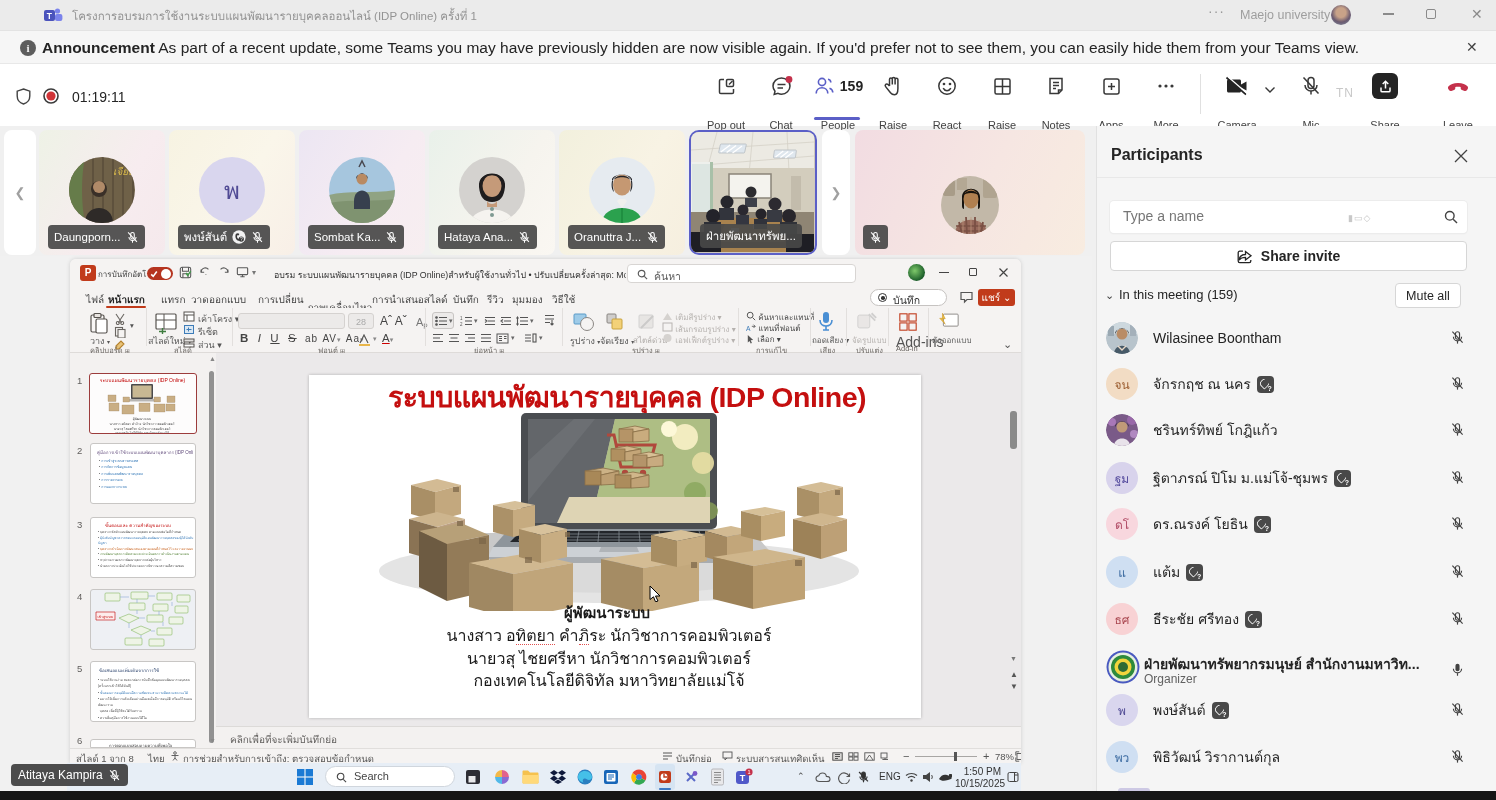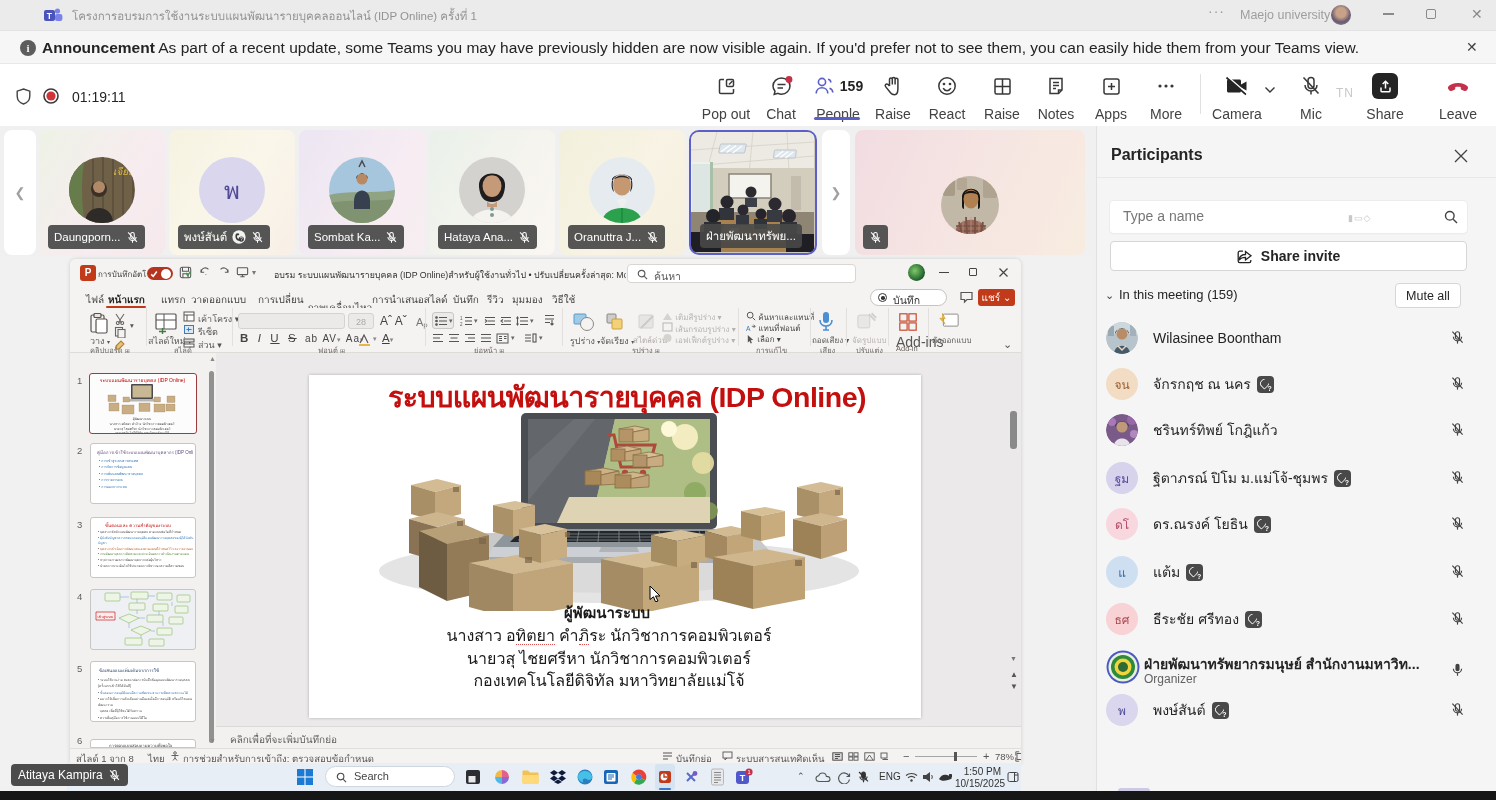--- a/index.html
+++ b/index.html
@@ -12,21 +12,21 @@
   #titlebar .ttl { left:72px; top:7px; font-size:11.5px; color:#939393; }
 
   
   #announce { left:0; top:30px; width:1496px; height:34px; background:#f6f6f6; border-top:1px solid #e3e3e3; border-bottom:1px solid #e8e8e8;}
   #announce .txt { left:42px; top:8px; font-size:15.5px; color:#242424; }
 
   
   #toolbar { left:0; top:64px; width:1496px; height:62px; background:#fff; }
   .tbtn { position:absolute; top:9px; width:56px; text-align:center; }
   .tbtn .ic { height:26px; display:flex; align-items:center; justify-content:center; }
-  .tbtn .lb { font-size:14px; color:#424242; margin-top:7px; }
+  .tbtn .lb { font-size:11px; color:#424242; margin-top:20px; }
 
   
   #strip { left:0; top:126px; width:1090px; height:130px; }
   .vtile { position:absolute; top:4px; height:125px; border-radius:8px; overflow:hidden; }
   .vpill { position:absolute; left:9px; bottom:6px; height:24px; background:rgba(72,72,72,0.92); border-radius:4px; color:#fff; font-size:11.5px; display:flex; align-items:center; padding:8px 6px; gap:5px; white-space:nowrap; }
   .navbtn { position:absolute; top:4px; width:32px; height:125px; background:#fff; border-radius:8px; color:#a0a0a0; display:flex; align-items:center; justify-content:center; font-size:13px; }
 
   
   #stage { left:0; top:256px; width:1092px; height:535px; background:#f1f1f1; }
 
@@ -1254,16 +1254,26 @@
   <div class="prow" style="top:568px;">
     <div class="pav pinit" style="background:#d9d6ee;color:#504a94;">พ</div>
     <div class="pnm">พงษ์สันต์ <span class="pbadge"></span></div>
     <svg class="pmic" width="15" height="15" viewBox="0 0 22 22" fill="none" stroke="#424242" stroke-width="1.7">
         <rect x="8" y="2.5" width="6" height="11" rx="3"></rect>
         <path d="M5 10 C5 13.3 7.7 16 11 16 C14.3 16 17 13.3 17 10"></path>
         <path d="M11 16 V20"></path>
         <path d="M3.5 2.5 L18.5 18.5"></path>
       </svg>
   </div>
+  <div class="prow" style="top:615px;">
+    <div class="pav pinit" style="background:#cfdff2;color:#3b6aa0;">พว</div>
+    <div class="pnm">พิธิวัฒน์ วิรากานต์กุล</div>
+    <svg class="pmic" width="15" height="15" viewBox="0 0 22 22" fill="none" stroke="#424242" stroke-width="1.7">
+        <rect x="8" y="2.5" width="6" height="11" rx="3"></rect>
+        <path d="M5 10 C5 13.3 7.7 16 11 16 C14.3 16 17 13.3 17 10"></path>
+        <path d="M11 16 V20"></path>
+        <path d="M3.5 2.5 L18.5 18.5"></path>
+      </svg>
+  </div>
   <div class="abs" style="left:21px;top:662px;width:32px;height:3px;border-radius:16px 16px 0 0;background:#cdc9e4;"></div>
 </div>
 
 <div class="abs" id="blackbar"></div>
 
 </body></html>

